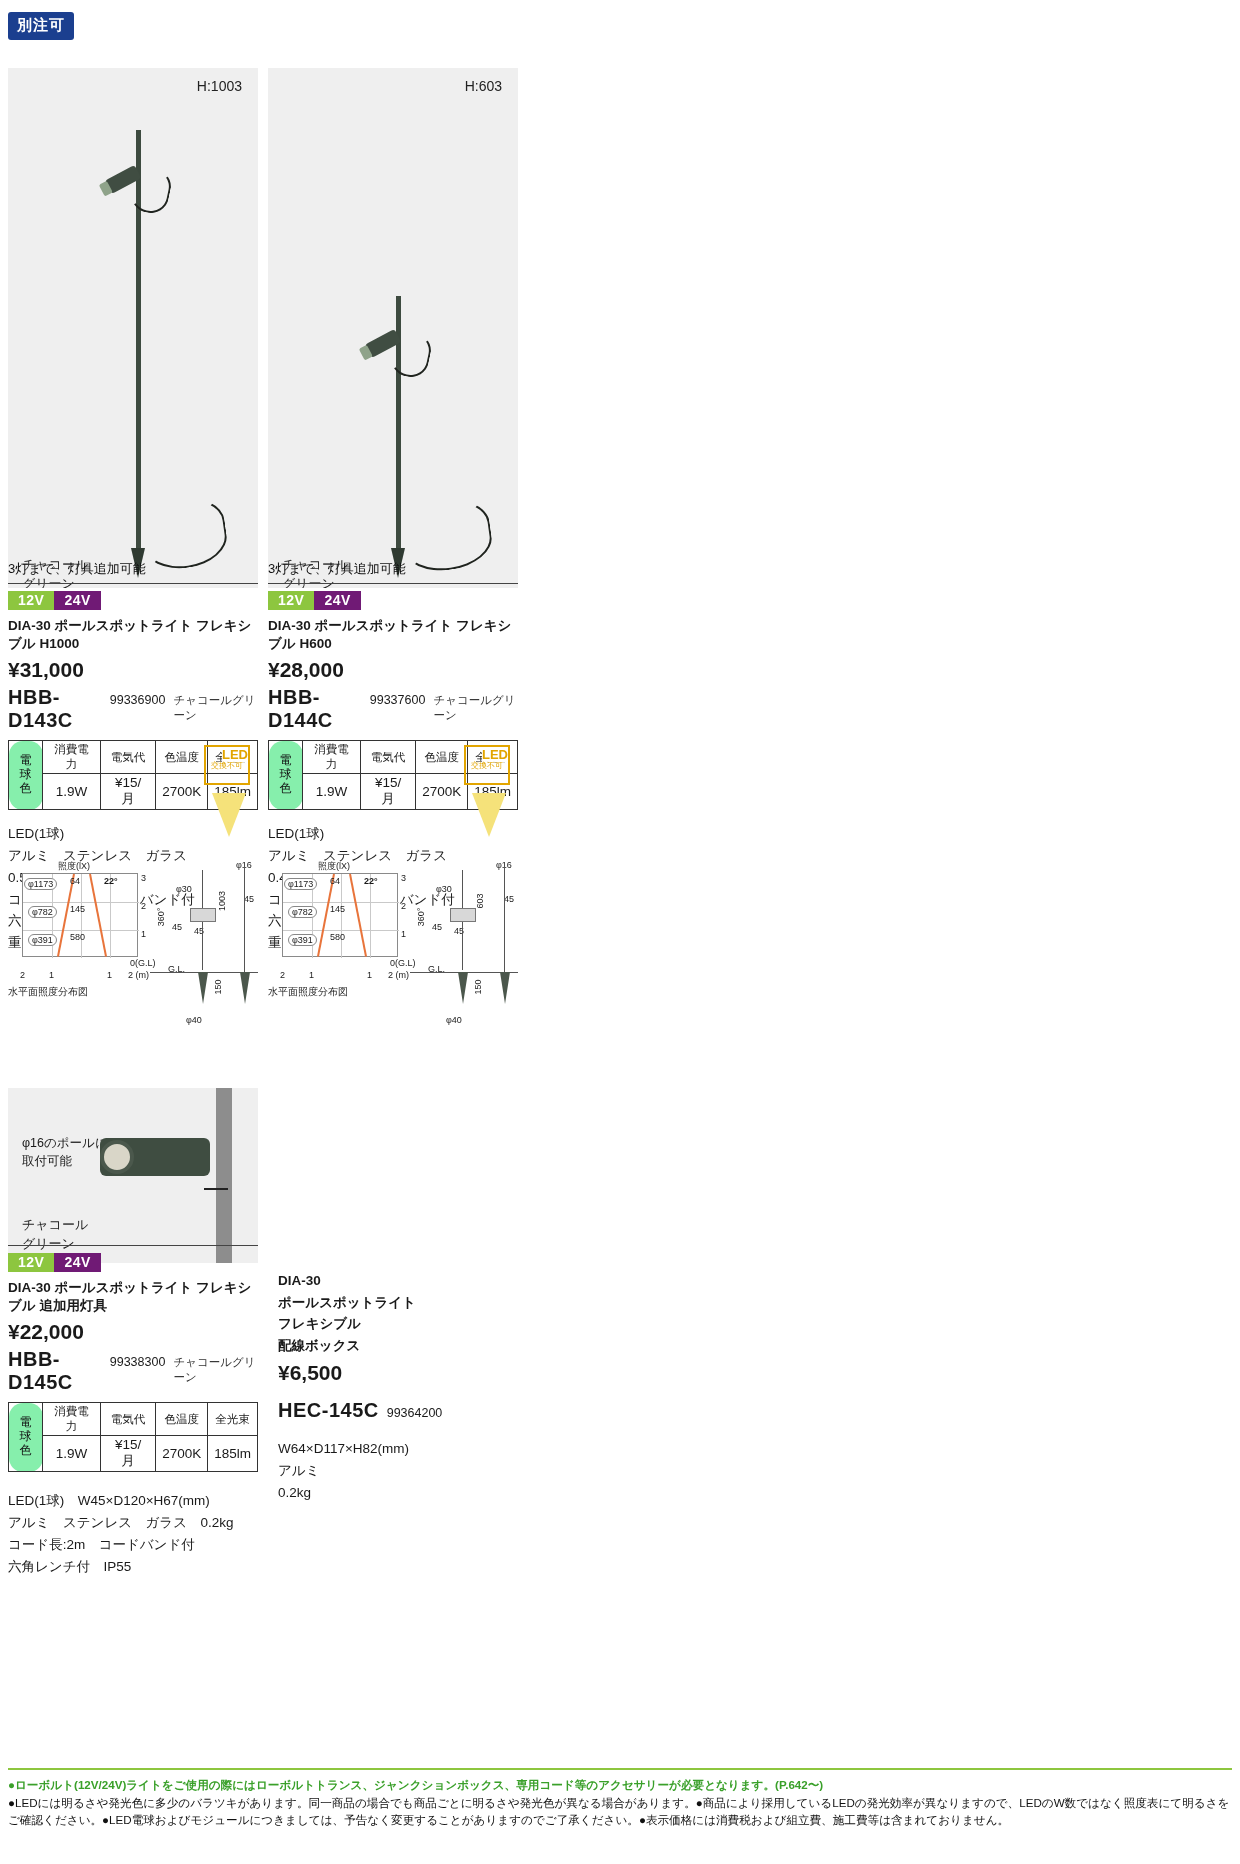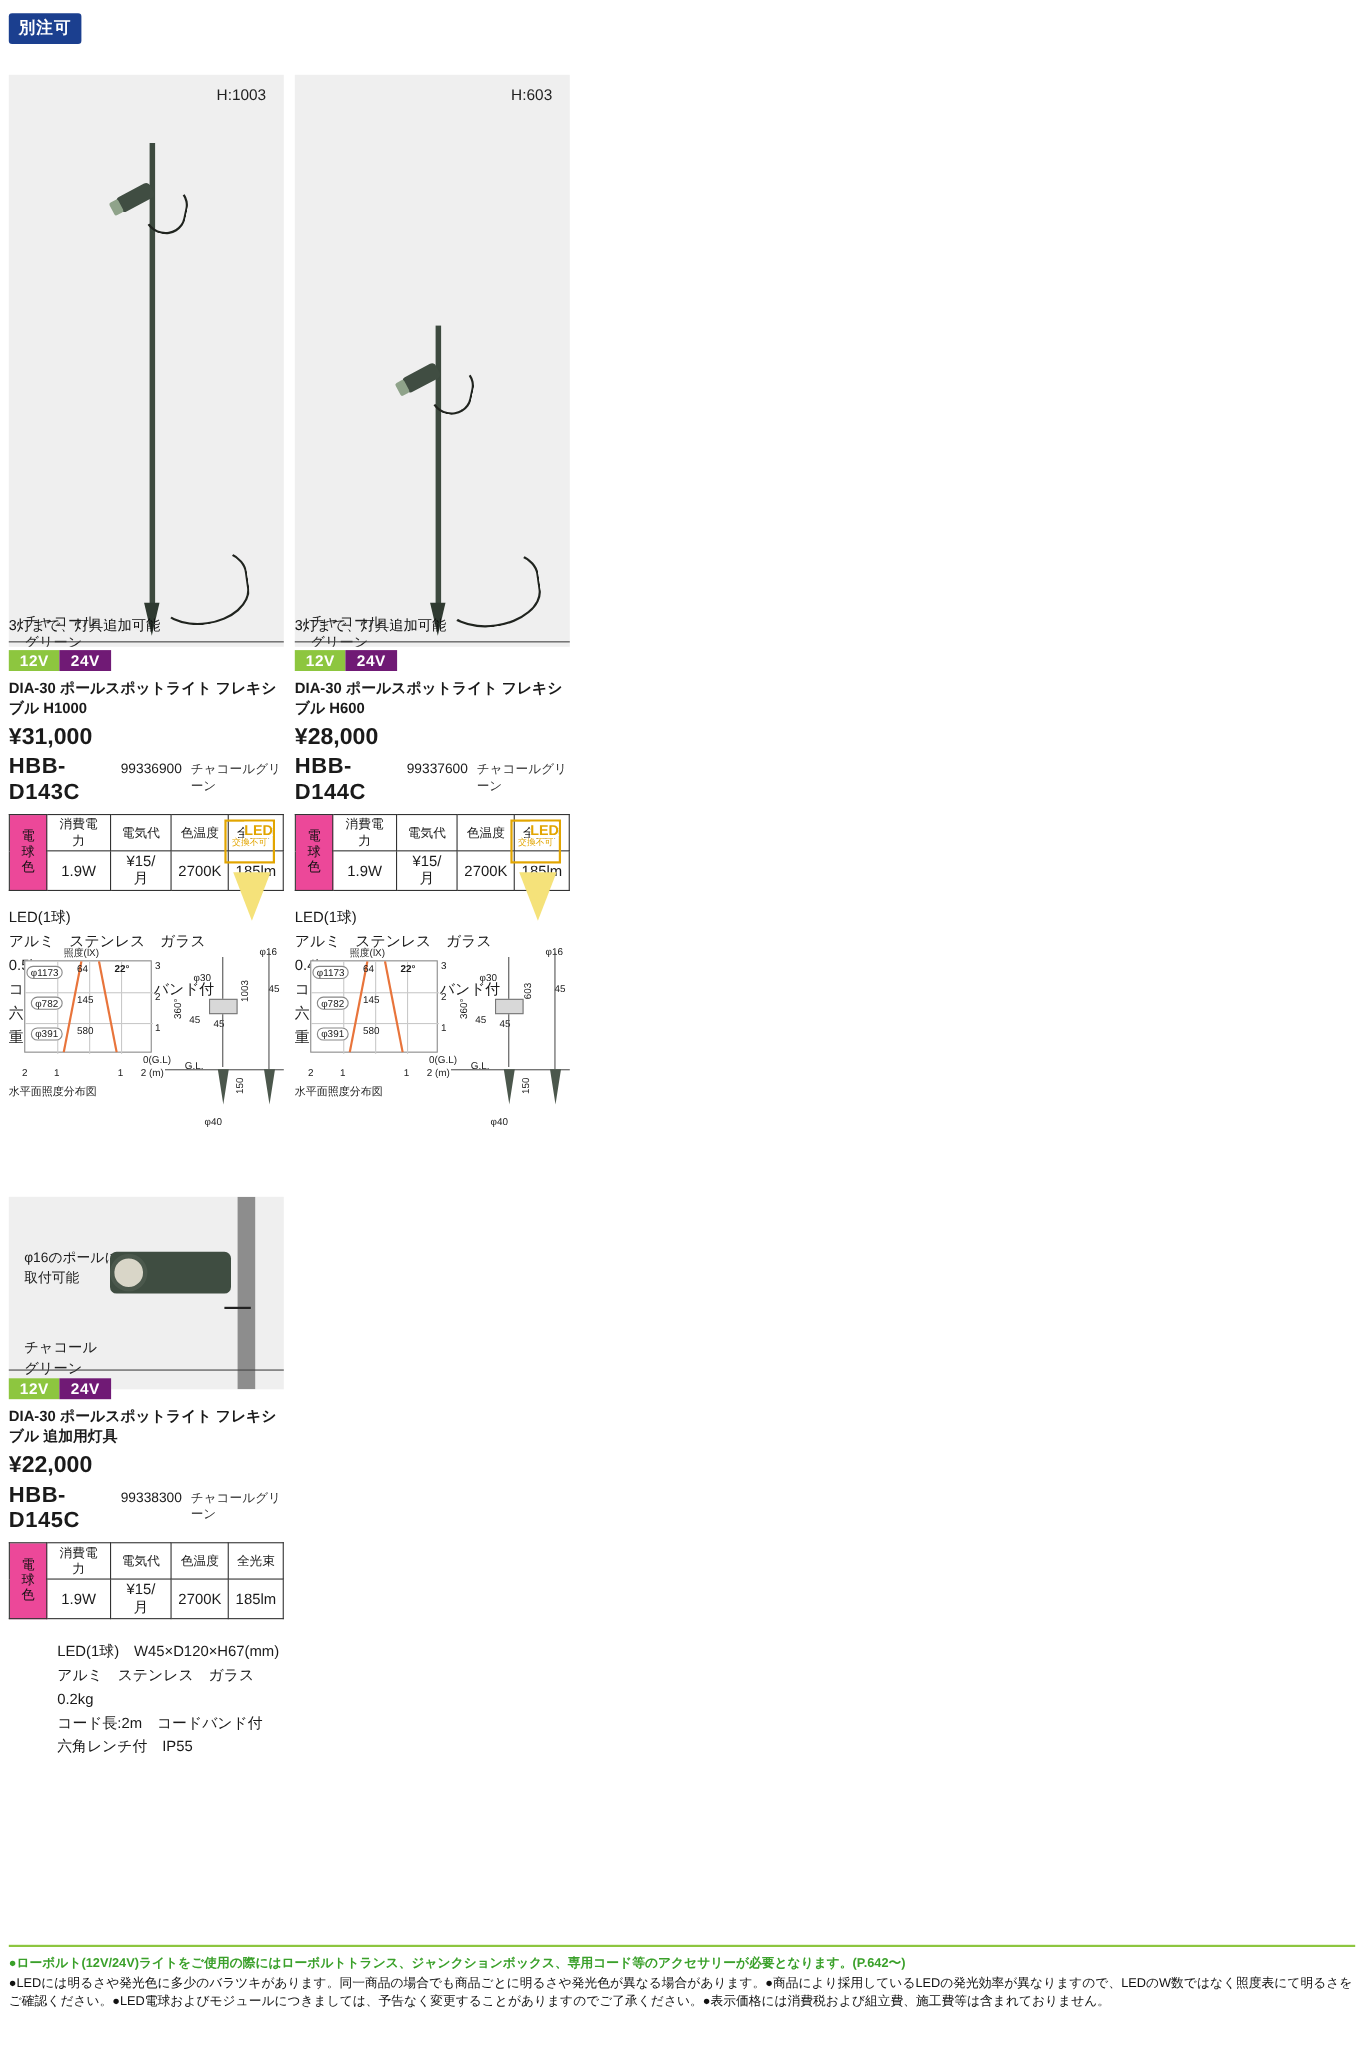--- a/index.html
+++ b/index.html
@@ -71,22 +71,22 @@
   .codeline .num { font-size:12.5px; }
   .codeline .colorname { font-size:11.5px; color:#333; }
 
   
   .spectable { margin-top:8px; border-collapse:collapse; }
   .spectable td { border:1px solid #333; text-align:center; font-size:12px;
                   padding:1px 6px; }
   .spectable .hdr { background:#fff; font-size:11.5px; }
   .spectable .val { font-size:13.5px; }
   .bulbcolor {
-    background:#ec4899; font-size:9px; line-height:1.15; padding:2px 3px;
-    width:34px; color:#111;
+    background:#86efac; font-size:9px; line-height:1.15; padding:2px 3px;
+    width:34px; color:#111;border-radius:14px;
   }
 
   .desc { margin-top:13px; font-size:13.5px; line-height:1.62; }
 
   
   .ledmark { position:absolute; width:46px; border:2px solid #e2a500; }
   .ledmark .t { background:#fff; color:#e2a500; font-weight:bold; font-size:13px;
                 text-align:center; line-height:1.05; padding:1px 0 0;margin-left:16px; }
   .ledmark .s { color:#e2a500; font-size:8px; text-align:center; line-height:1.1;
                 padding-bottom:13px; }
@@ -369,26 +369,40 @@
         <td class="hdr">全光束</td>
       </tr>
       <tr>
         <td class="val">1.9W</td>
         <td class="val">¥15/ 月</td>
         <td class="val">2700K</td>
         <td class="val">185lm</td>
       </tr>
     </tbody>
       </table>
-    <div class="desc" style="white-space:pre-line; margin-top:18px;margin-left:44px;">LED(1球)　W45×D120×H67(mm)
+    <div class="desc" style="white-space:pre-line; margin-top:18px;">LED(1球)　W45×D120×H67(mm)
 アルミ　ステンレス　ガラス　0.2kg
 コード長:2m　コードバンド付
 六角レンチ付　IP55</div>
   </div>
 
 
+  <div class="col" style="left:278px; top:1270px; width:240px;">
+    <div style="font-size:13.5px; font-weight:bold; line-height:1.6; white-space:pre-line;">DIA-30
+ポールスポットライト
+フレキシブル
+配線ボックス</div>
+    <div class="price">¥6,500</div>
+    <div class="codeline" style="margin-top:14px;">
+      <span class="code">HEC-145C</span>
+      <span class="num">99364200</span>
+    </div>
+    <div class="desc" style="white-space:pre-line; margin-top:16px;">W64×D117×H82(mm)
+アルミ
+0.2kg</div>
+  </div>
 
   <div class="footnote">
     <div class="lead">●ローボルト(12V/24V)ライトをご使用の際にはローボルトトランス、ジャンクションボックス、専用コード等のアクセサリーが必要となります。(P.642〜)</div>
     <div class="dot">●LEDには明るさや発光色に多少のバラツキがあります。同一商品の場合でも商品ごとに明るさや発光色が異なる場合があります。●商品により採用しているLEDの発光効率が異なりますので、LEDのW数ではなく照度表にて明るさをご確認ください。●LED電球およびモジュールにつきましては、予告なく変更することがありますのでご了承ください。●表示価格には消費税および組立費、施工費等は含まれておりません。</div>
   </div>
 
 </div>
 
 </body></html>

